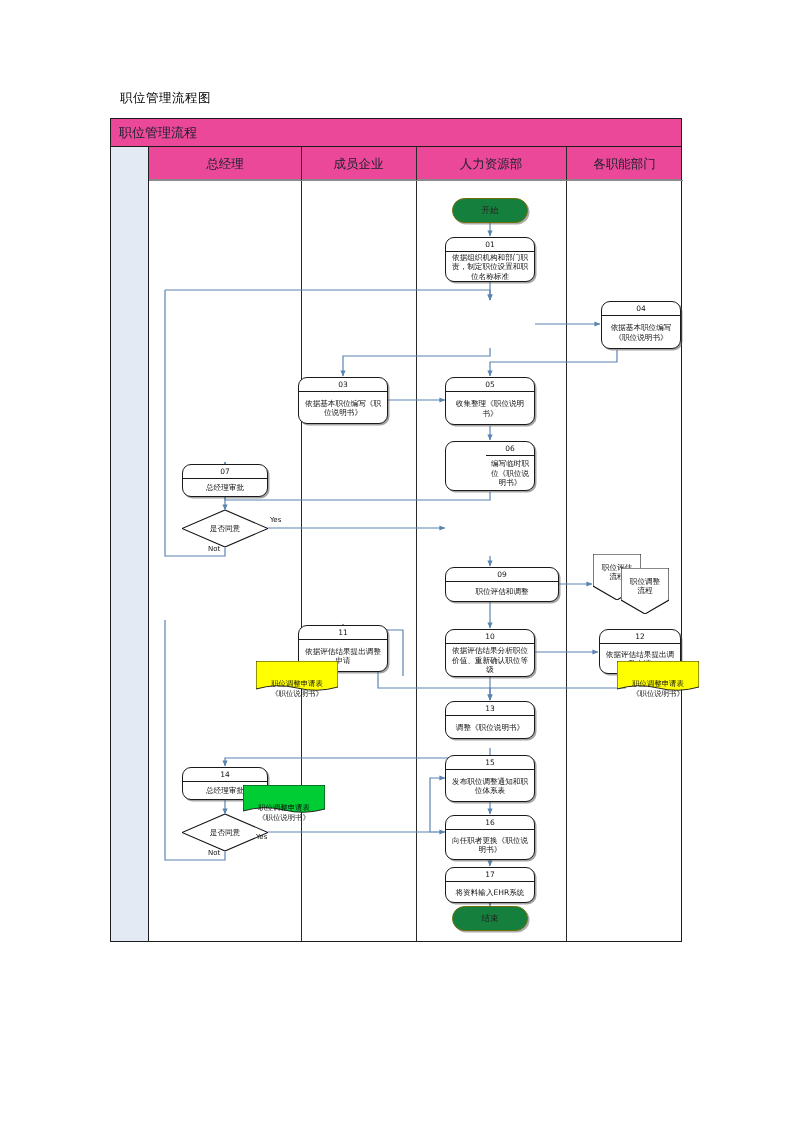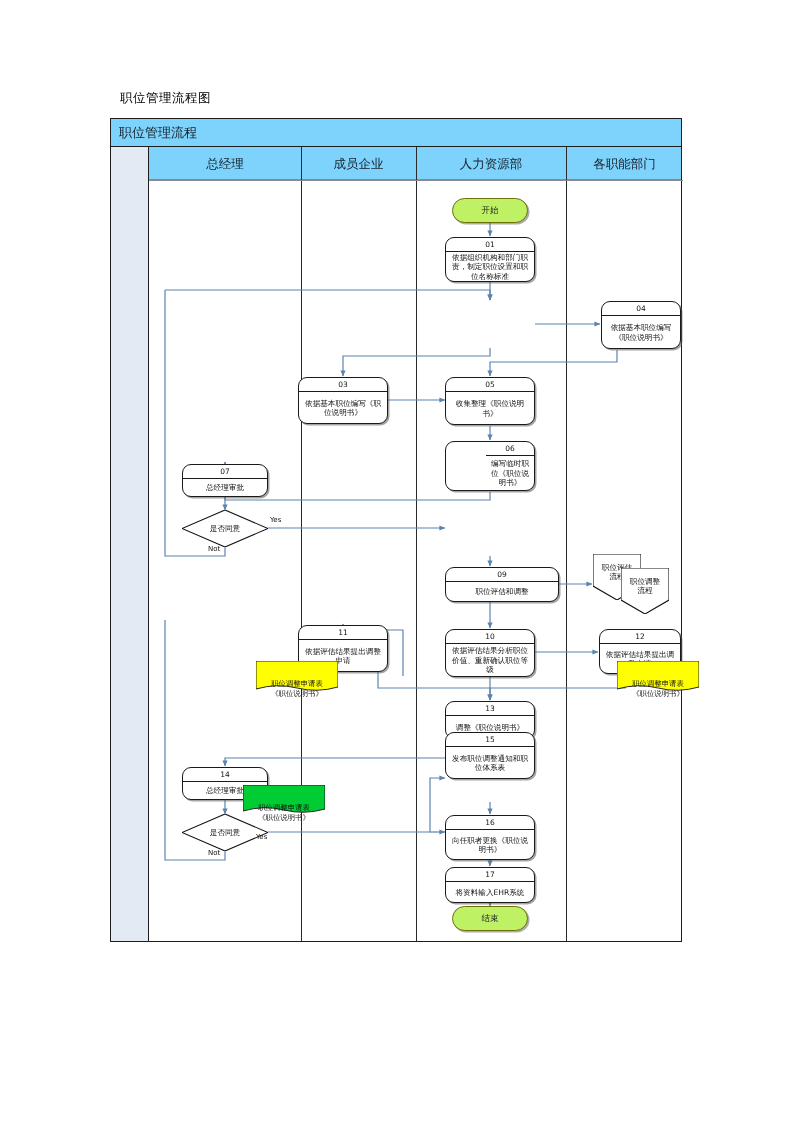--- a/index.html
+++ b/index.html
@@ -9,21 +9,21 @@
 
   #page{position:absolute;left:0;top:0;width:793px;height:1122px;overflow:hidden;}
 
   
   #doc-title{position:absolute;left:120px;top:90px;font-size:12.5px;color:#000;letter-spacing:.5px;}
 
   
   #table-frame{position:absolute;left:110px;top:118px;width:572px;height:824px;
                border:1.6px solid #1d1d1d;box-sizing:border-box;}
 
-  .band{position:absolute;background:#7dd3fc;box-sizing:border-box;}
+  .band{position:absolute;background:#ec4899;box-sizing:border-box;}
 
   #band-title{left:0;top:0;width:100%;height:28px;border-bottom:1.6px solid #1d1d1d;}
   #band-title .t{position:absolute;left:8px;top:5px;font-size:13px;color:#17202b;}
 
   #band-head{left:0;top:28px;width:100%;height:33px;border-bottom:1.4px solid #8a8a8a;}
 
   
   #spine{position:absolute;left:0;top:28px;width:38px;height:794px;background:#e3eaf4;
          border-right:1.6px solid #1d1d1d;box-sizing:border-box;}
 
@@ -40,21 +40,21 @@
 
   
   .proc{background:#ffffff;border:1.1px solid #1a1a1a;border-radius:9px;
         box-shadow:1.5px 1.5px 0 rgba(90,90,90,.55);}
   .proc .num{height:13px;line-height:13px;text-align:center;font-size:7.5px;color:#111;
              border-bottom:1.1px solid #1a1a1a;}
   .proc .txt{display:flex;align-items:center;justify-content:center;text-align:center;
              font-size:7.6px;line-height:9.5px;color:#111;padding:1px 3px;box-sizing:border-box;}
 
   
-  .term{background:#bef264;border:1.1px solid #6f6f07;border-radius:13px;
+  .term{background:#15803d;border:1.1px solid #6f6f07;border-radius:13px;
         display:flex;align-items:center;justify-content:center;
         font-size:8.5px;color:#222;box-shadow:1.5px 1.5px 0 rgba(90,90,90,.5);}
 
   
   .dec{position:absolute;}
   .dec .lbl{position:absolute;left:0;top:0;width:100%;height:100%;
             display:flex;align-items:center;justify-content:center;
             font-size:7.6px;color:#111;}
   .branch{position:absolute;font-size:7px;color:#111;}
 
@@ -291,21 +291,21 @@
 
   <div class="dec" style="left:182px;top:814px;width:86px;height:37px;">
     <svg width="86" height="37" viewBox="0 0 86 37">
       <polygon points="43,0 86,18.5 43,37 0,18.5" fill="#ffffff" stroke="#111" stroke-width="1.1"></polygon>
     </svg>
     <div class="lbl">是否同意</div>
   </div>
   <div class="branch" style="left:256px;top:833px;">Yes</div>
   <div class="branch" style="left:208px;top:849px;">Not</div>
 
-  <div class="node proc" style="left:445px;top:732px;width:90px;height:47px;">
+  <div class="node proc" style="left:445px;top:755px;width:90px;height:47px;">
     <div class="num">15</div>
     <div class="txt" style="height:32px;">发布职位调整通知和职位体系表</div>
   </div>
 
   <div class="node proc" style="left:445px;top:815px;width:90px;height:45px;">
     <div class="num">16</div>
     <div class="txt" style="height:30px;">向任职者更换《职位说明书》</div>
   </div>
 
   <div class="node proc" style="left:445px;top:867px;width:90px;height:36px;">

